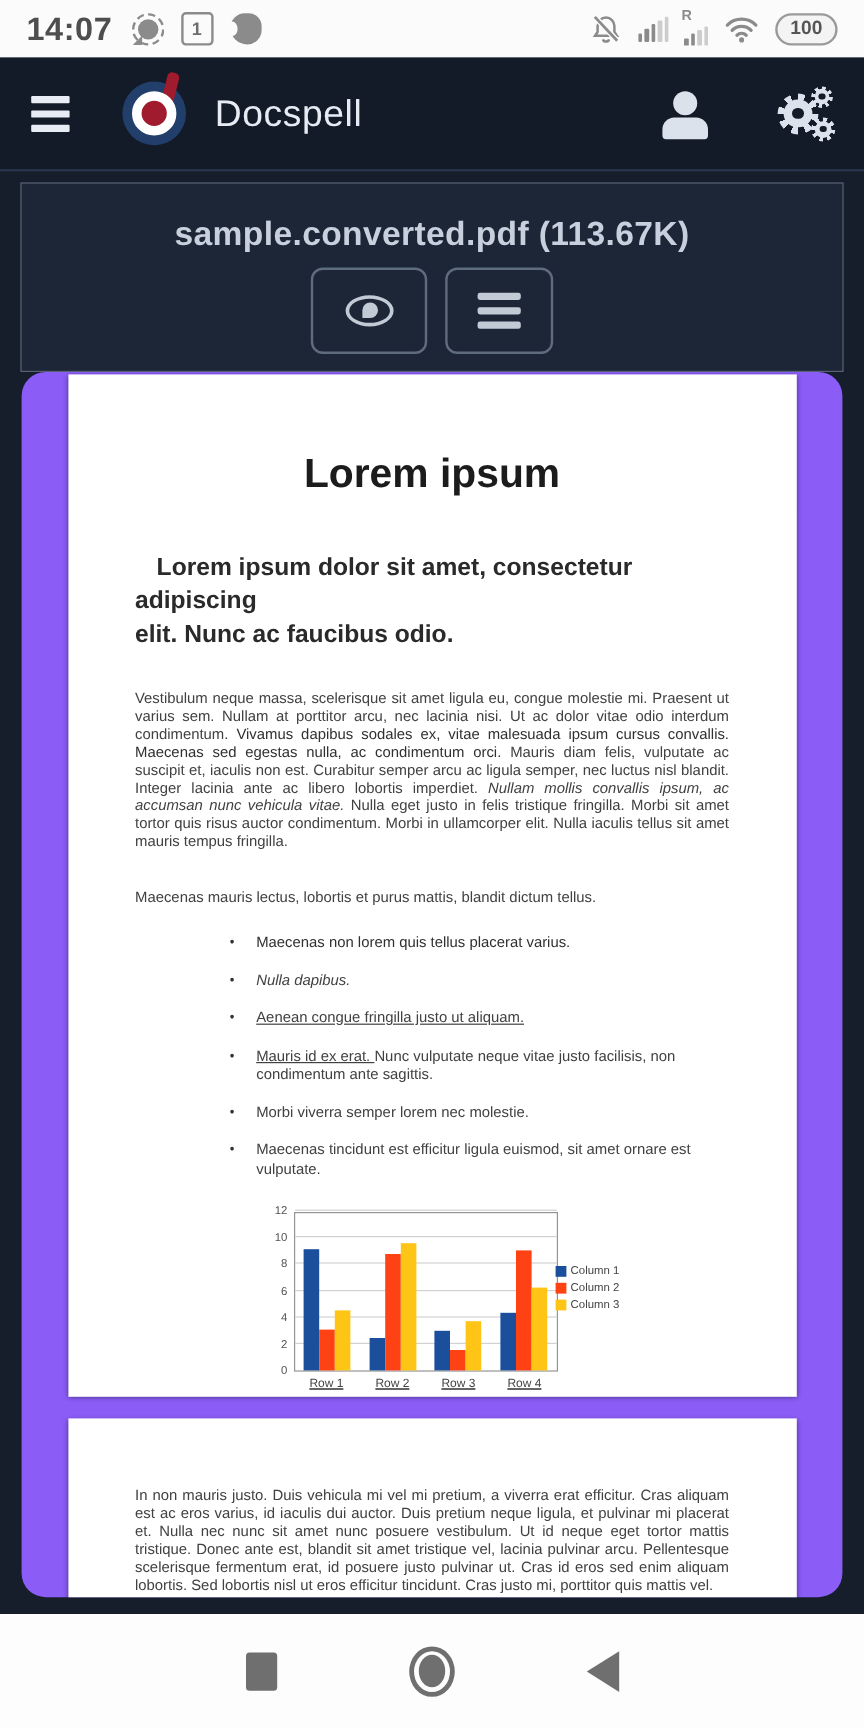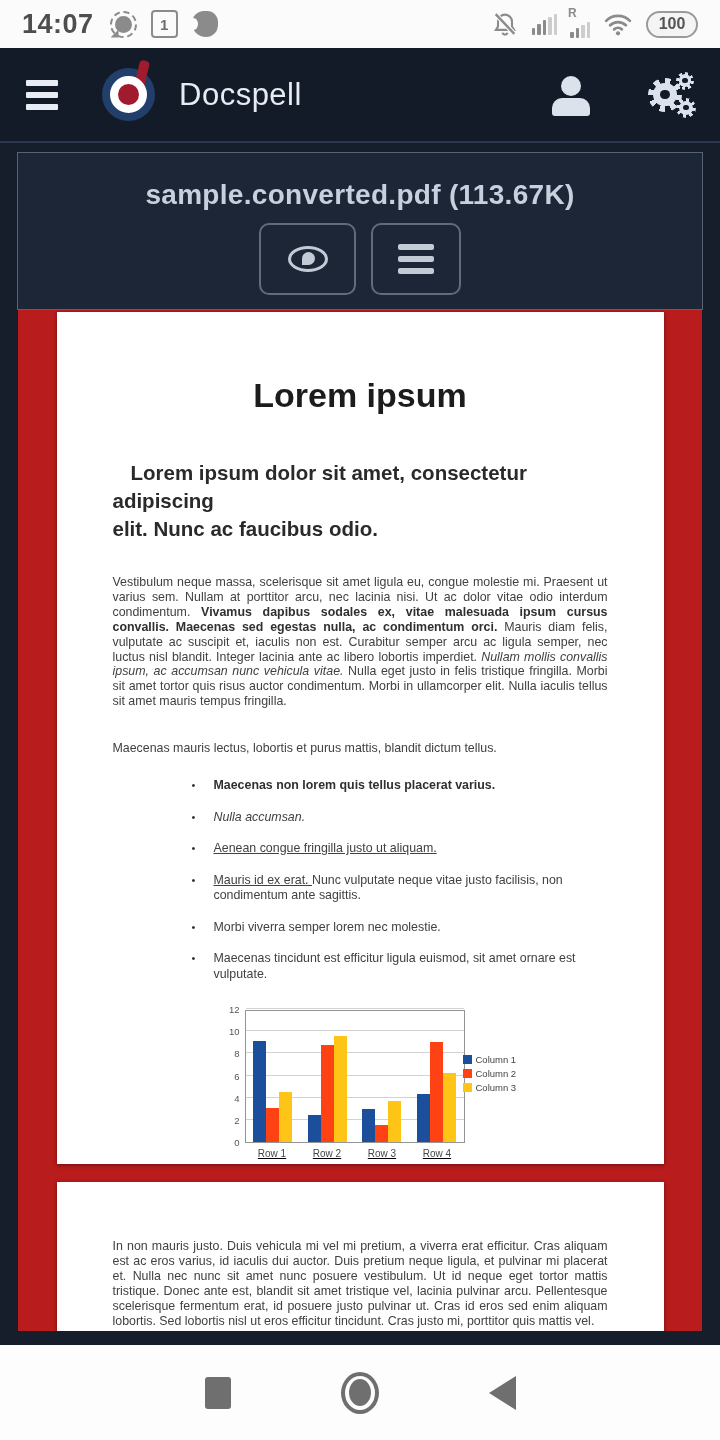--- a/index.html
+++ b/index.html
@@ -69,33 +69,33 @@
            display:flex; align-items:center; justify-content:center; cursor:pointer; }
   .v-btn.view { width:97px; }
   .v-btn.menu { width:90px; }
   .eye { width:40px; height:26px; border:3px solid #c2cad6; border-radius:50%; position:relative; }
   .eye::before { content:""; position:absolute; left:11px; top:3px; width:13px; height:13px;
            border-radius:50% 50% 50% 0; background:#c2cad6; }
   .menu-icon { width:36px; display:flex; flex-direction:column; gap:6px; }
   .menu-icon i { display:block; height:6px; background:#c2cad6; border-radius:2px; }
 
   
-  .pdf-embed { width:684px; height:1021px; margin:0 auto; background:#b91c1c; overflow:hidden; }
+  .pdf-embed { width:684px; height:1021px; margin:0 auto; background:#8b5cf6; overflow:hidden;border-radius:20px; }
   .page { width:607px; margin:0 auto; background:#ffffff; box-shadow:0 1px 4px rgba(0,0,0,0.45); }
   .page-1 { margin-top:2px; height:852px; }
   .page-gap { height:18px; }
   .page-2 { height:160px; }
 
   .doc-heading { padding-top:64px; text-align:center; font-size:34px; font-weight:bold; color:#1c1c1c; }
   .doc-subheading { margin:44px 56px 0 56px; font-size:20.5px; font-weight:bold; color:#2a2a2a;
                     line-height:28px; text-indent:18px; white-space:pre-line; }
   .doc-para { margin:32px 56px 0 56px; font-size:12.4px; line-height:14.9px; color:#414141;
               text-align:justify; }
   .doc-para2 { margin-top:32px; text-align:left; }
-  .seg-bold { font-weight:bold; color:#303030; }
+  .seg-bold { font-weight:normal; color:#303030; }
   .seg-italic { font-style:italic; }
   .seg-underline { text-decoration:underline; }
   .bullet-list { margin:22px 56px 0 135px; }
   .bullet-item { display:flex; font-size:12.4px; line-height:15.5px; color:#414141; margin-bottom:16px; }
   .bullet-marker { width:22px; flex:none; font-size:11px; color:#333; }
 
   
   .chart { position:relative; width:340px; height:172px; margin:20px 0 0 164px; }
   .chart-plot { position:absolute; left:24px; top:8px; width:220px; height:133px;
                 border:1px solid #949494; background:#fff; }
@@ -213,21 +213,21 @@
 elit. Nunc ac faucibus odio.</div>
       <div class="doc-para"><span class="seg-normal">Vestibulum neque massa, scelerisque sit amet ligula eu, congue molestie mi. Praesent ut varius sem. Nullam at porttitor arcu, nec lacinia nisi. Ut ac dolor vitae odio interdum condimentum. </span><span class="seg-bold">Vivamus dapibus sodales ex, vitae malesuada ipsum cursus convallis. Maecenas sed egestas nulla, ac condimentum orci. </span><span class="seg-normal">Mauris diam felis, vulputate ac suscipit et, iaculis non est. Curabitur semper arcu ac ligula semper, nec luctus nisl blandit. Integer lacinia ante ac libero lobortis imperdiet. </span><span class="seg-italic">Nullam mollis convallis ipsum, ac accumsan nunc vehicula vitae. </span><span class="seg-normal">Nulla eget justo in felis tristique fringilla. Morbi sit amet tortor quis risus auctor condimentum. Morbi in ullamcorper elit. Nulla iaculis tellus sit amet mauris tempus fringilla.</span></div>
       <div class="doc-para doc-para2">Maecenas mauris lectus, lobortis et purus mattis, blandit dictum tellus.</div>
       <div class="bullet-list">
           <div class="bullet-item">
             <span class="bullet-marker">•</span>
             <span><span class="seg-bold">Maecenas non lorem quis tellus placerat varius.</span></span>
           </div>
           <div class="bullet-item">
             <span class="bullet-marker">•</span>
-            <span><span class="seg-italic">Nulla accumsan.</span></span>
+            <span><span class="seg-italic">Nulla dapibus.</span></span>
           </div>
           <div class="bullet-item">
             <span class="bullet-marker">•</span>
             <span><span class="seg-underline">Aenean congue fringilla justo ut aliquam. </span></span>
           </div>
           <div class="bullet-item">
             <span class="bullet-marker">•</span>
             <span><span class="seg-underline">Mauris id ex erat. </span><span class="seg-normal">Nunc vulputate neque vitae justo facilisis, non condimentum ante sagittis.</span></span>
           </div>
           <div class="bullet-item">

